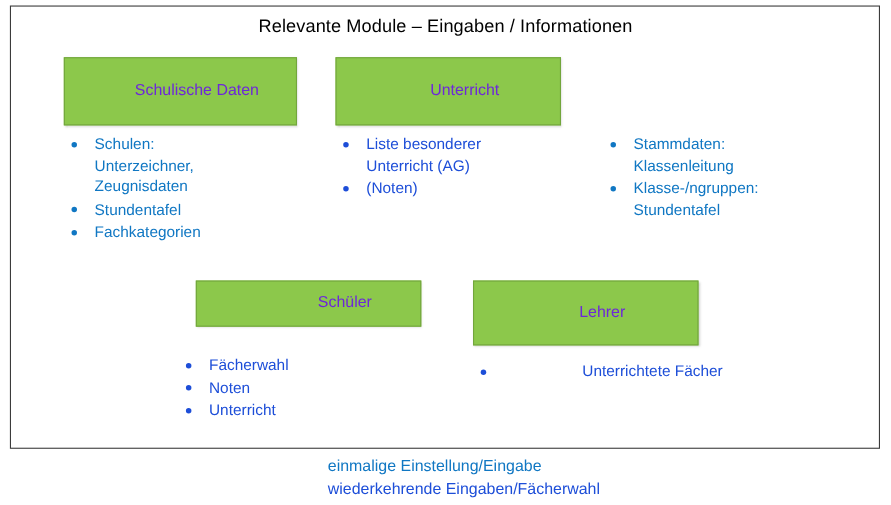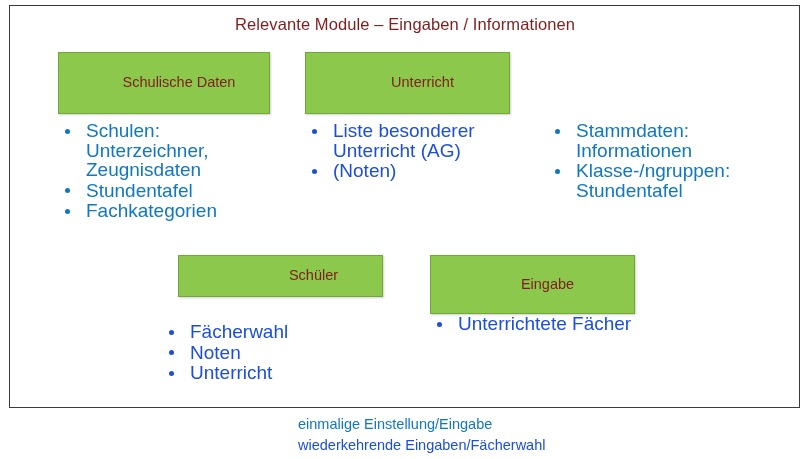--- a/index.html
+++ b/index.html
@@ -34,38 +34,38 @@
     background: #ffffff;
   }
 
   .title {
     position: absolute;
     left: 0;
     top: 15px;
     width: 810px;
     text-align: center;
     font-size: 16.5px;
-    color: #7f1d1d;
+    color: #000000;
     letter-spacing: 0.1px;
   }
 
   
   .module-box {
     position: absolute;
     background: #8CC84B;
     border: 1.5px solid #72A63C;
     box-sizing: border-box;
     display: flex;
     align-items: center;
     justify-content: center;
     box-shadow: 1px 1px 2px rgba(120,120,120,0.35);
   }
   .module-box .box-label {
     font-size: 14.5px;
-    color: #7f1d1d;
+    color: #6d28d9;
     text-align: left;
     line-height: 1.2;
     margin-left: 30px;
   }
 
   #box-schulische { left: 58px;  top: 52px;  width: 212px; height: 62px; }
   #box-unterricht { left: 305px; top: 52px;  width: 205px; height: 62px; }
   #box-klassen    { left: 548px; top: 52px;  width: 212px; height: 62px; }
   #box-schueler   { left: 178px; top: 255px; width: 205px; height: 42px; padding-left: 36px; }
   #box-lehrer     { left: 430px; top: 255px; width: 205px; height: 59px; }
@@ -73,21 +73,21 @@
   
   .bullet-list {
     position: absolute;
     list-style: none;
     margin: 0;
     padding: 0;
   }
   .bullet-list li {
     position: relative;
     padding-left: 26px;
-    font-size: 19px;
+    font-size: 14px;
     line-height: 19.5px;
     margin-bottom: 1px;
     white-space: pre-line;
   }
   .bullet-list li::before {
     content: "";
     position: absolute;
     left: 5px;
     top: 7.5px;
     width: 5px;
@@ -95,21 +95,21 @@
     border-radius: 50%;
     background: currentColor;
   }
   .c-blue  { color: #1077C3; }
   .c-green { color: #1d4ed8; }
 
   #list-schulische { left: 60px;  top: 121px; width: 230px; }
   #list-unterricht { left: 307px; top: 121px; width: 215px; }
   #list-klassen    { left: 550px; top: 121px; width: 240px; }
   #list-schueler   { left: 164px; top: 322px; width: 205px; }
-  #list-lehrer     { left: 432px; top: 314px; width: 225px; }
+  #list-lehrer     { left: 432px; top: 328px; width: 225px; text-align: right; }
 
   
   .legend {
     position: absolute;
     right: 12px;
     top: 414px;
     width: 500px;
     text-align: left;
   }
   .legend div {
@@ -140,30 +140,30 @@
       <li class="c-blue">Stundentafel</li>
       <li class="c-blue">Fachkategorien</li>
     </ul>
   <ul class="bullet-list" id="list-unterricht">
       <li class="c-green">Liste besonderer
 Unterricht (AG)</li>
       <li class="c-green">(Noten)</li>
     </ul>
   <ul class="bullet-list" id="list-klassen">
       <li class="c-blue">Stammdaten:
-Informationen</li>
+Klassenleitung</li>
       <li class="c-blue">Klasse-/ngruppen:
 Stundentafel</li>
     </ul>
 
   <div class="module-box" id="box-schueler">
     <span class="box-label">Schüler</span>
   </div>
   <div class="module-box" id="box-lehrer">
-    <span class="box-label">Eingabe</span>
+    <span class="box-label">Lehrer</span>
   </div>
 
   <ul class="bullet-list" id="list-schueler">
       <li class="c-green">Fächerwahl</li>
       <li class="c-green">Noten</li>
       <li class="c-green">Unterricht</li>
     </ul>
   <ul class="bullet-list" id="list-lehrer">
       <li class="c-green">Unterrichtete Fächer</li>
     </ul>

